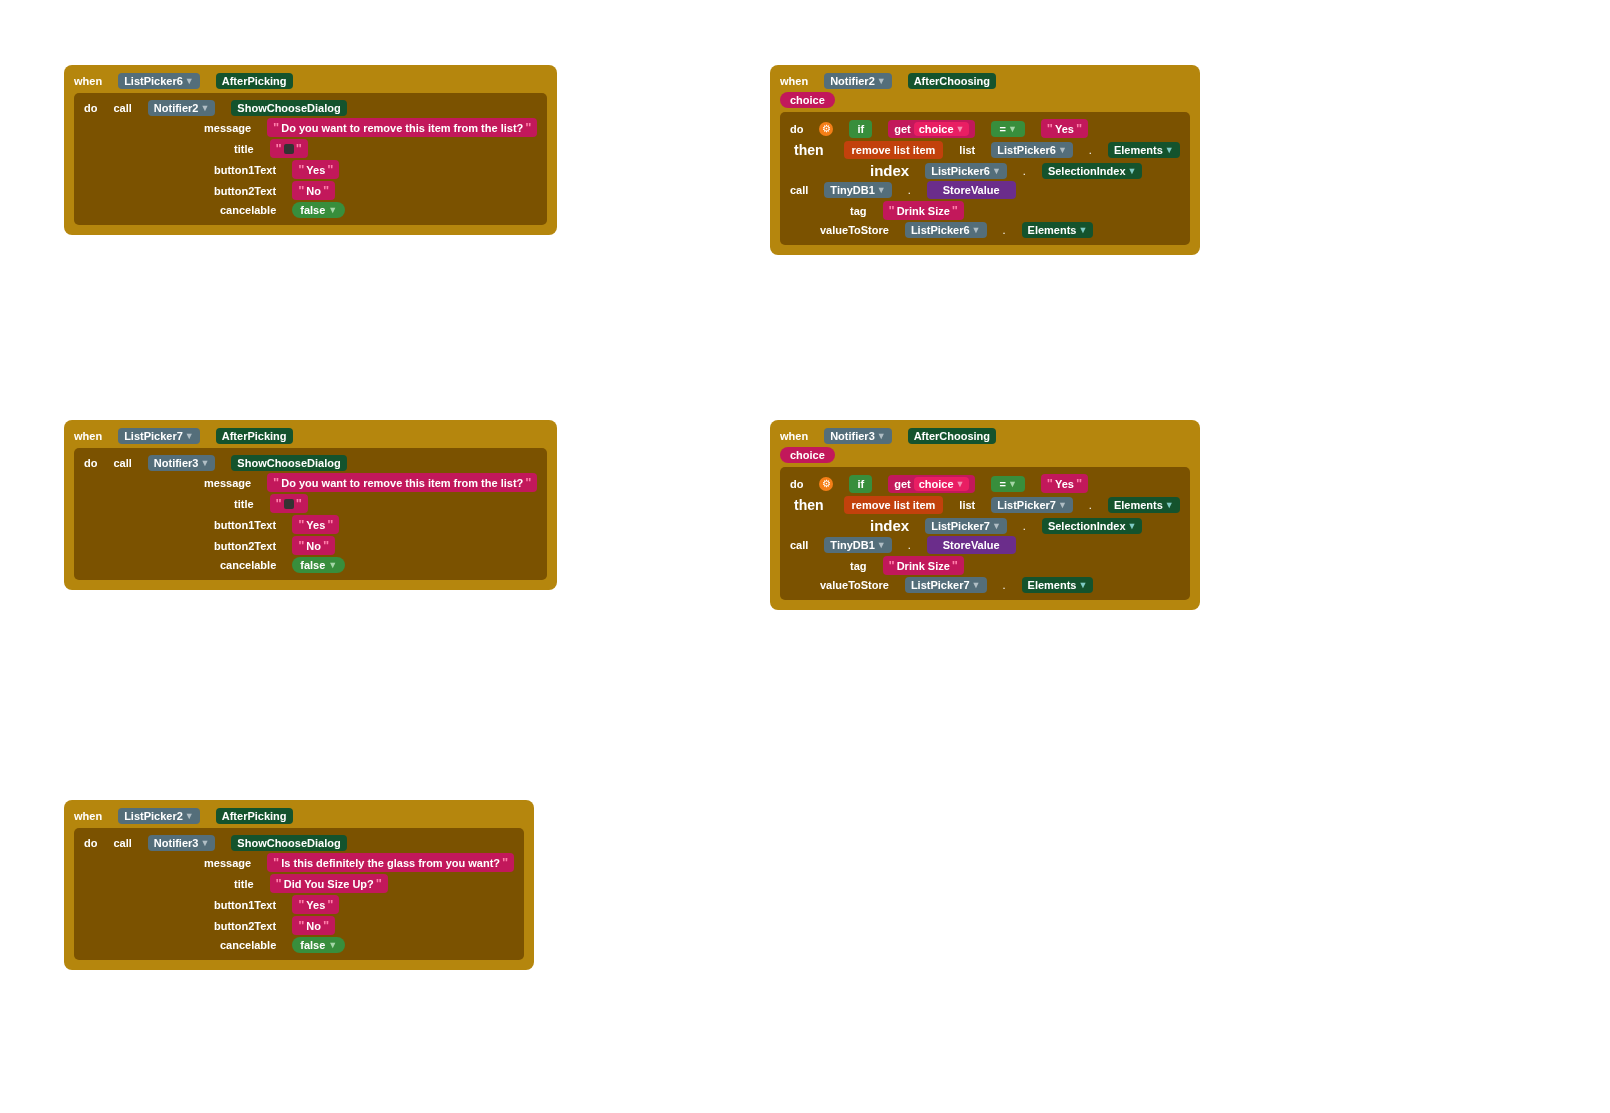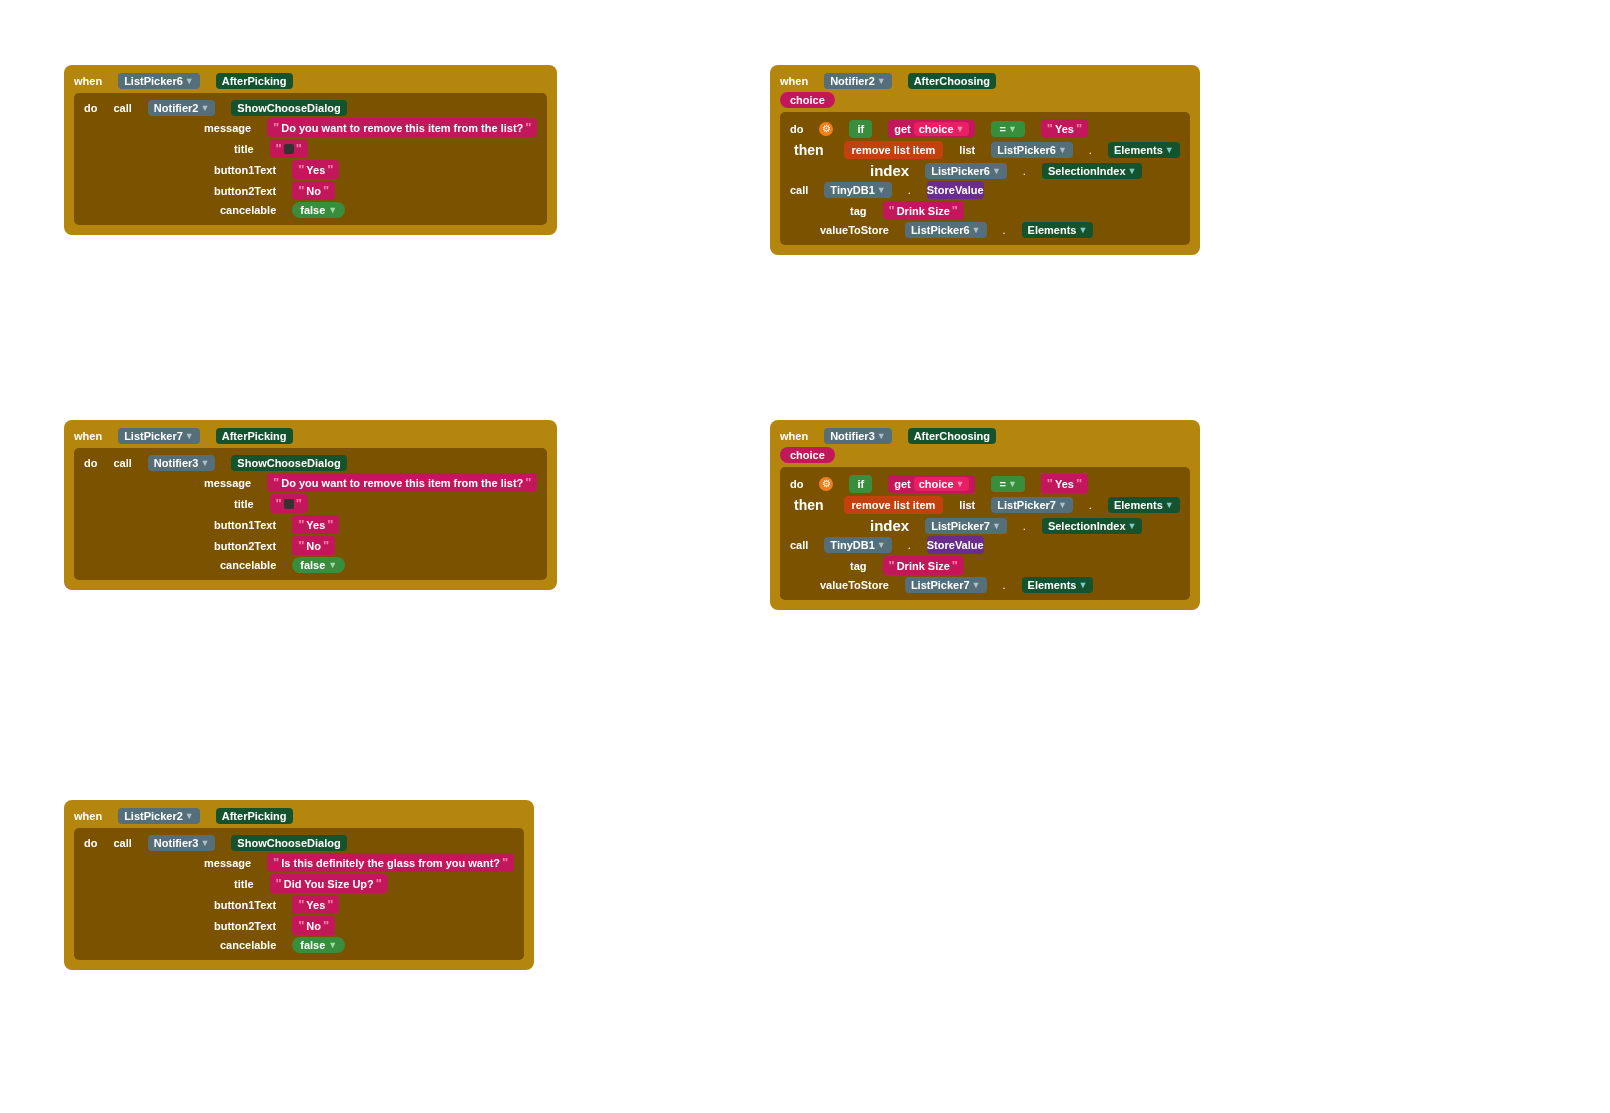--- a/index.html
+++ b/index.html
@@ -167,21 +167,21 @@
       font-weight: bold;
       display: inline-flex;
       align-items: center;
       gap: 4px;
     }
 
     
     .call-block {
       background: #6b2d8b;
       border-radius: 4px;
-      padding: 3px 0;
+      padding: 3px 16px;
       color: #fff;
       font-size: 11px;
       font-weight: bold;
       display: inline-flex;
       align-items: center;
       gap: 4px;
     }
 
     
     .index-lbl {

